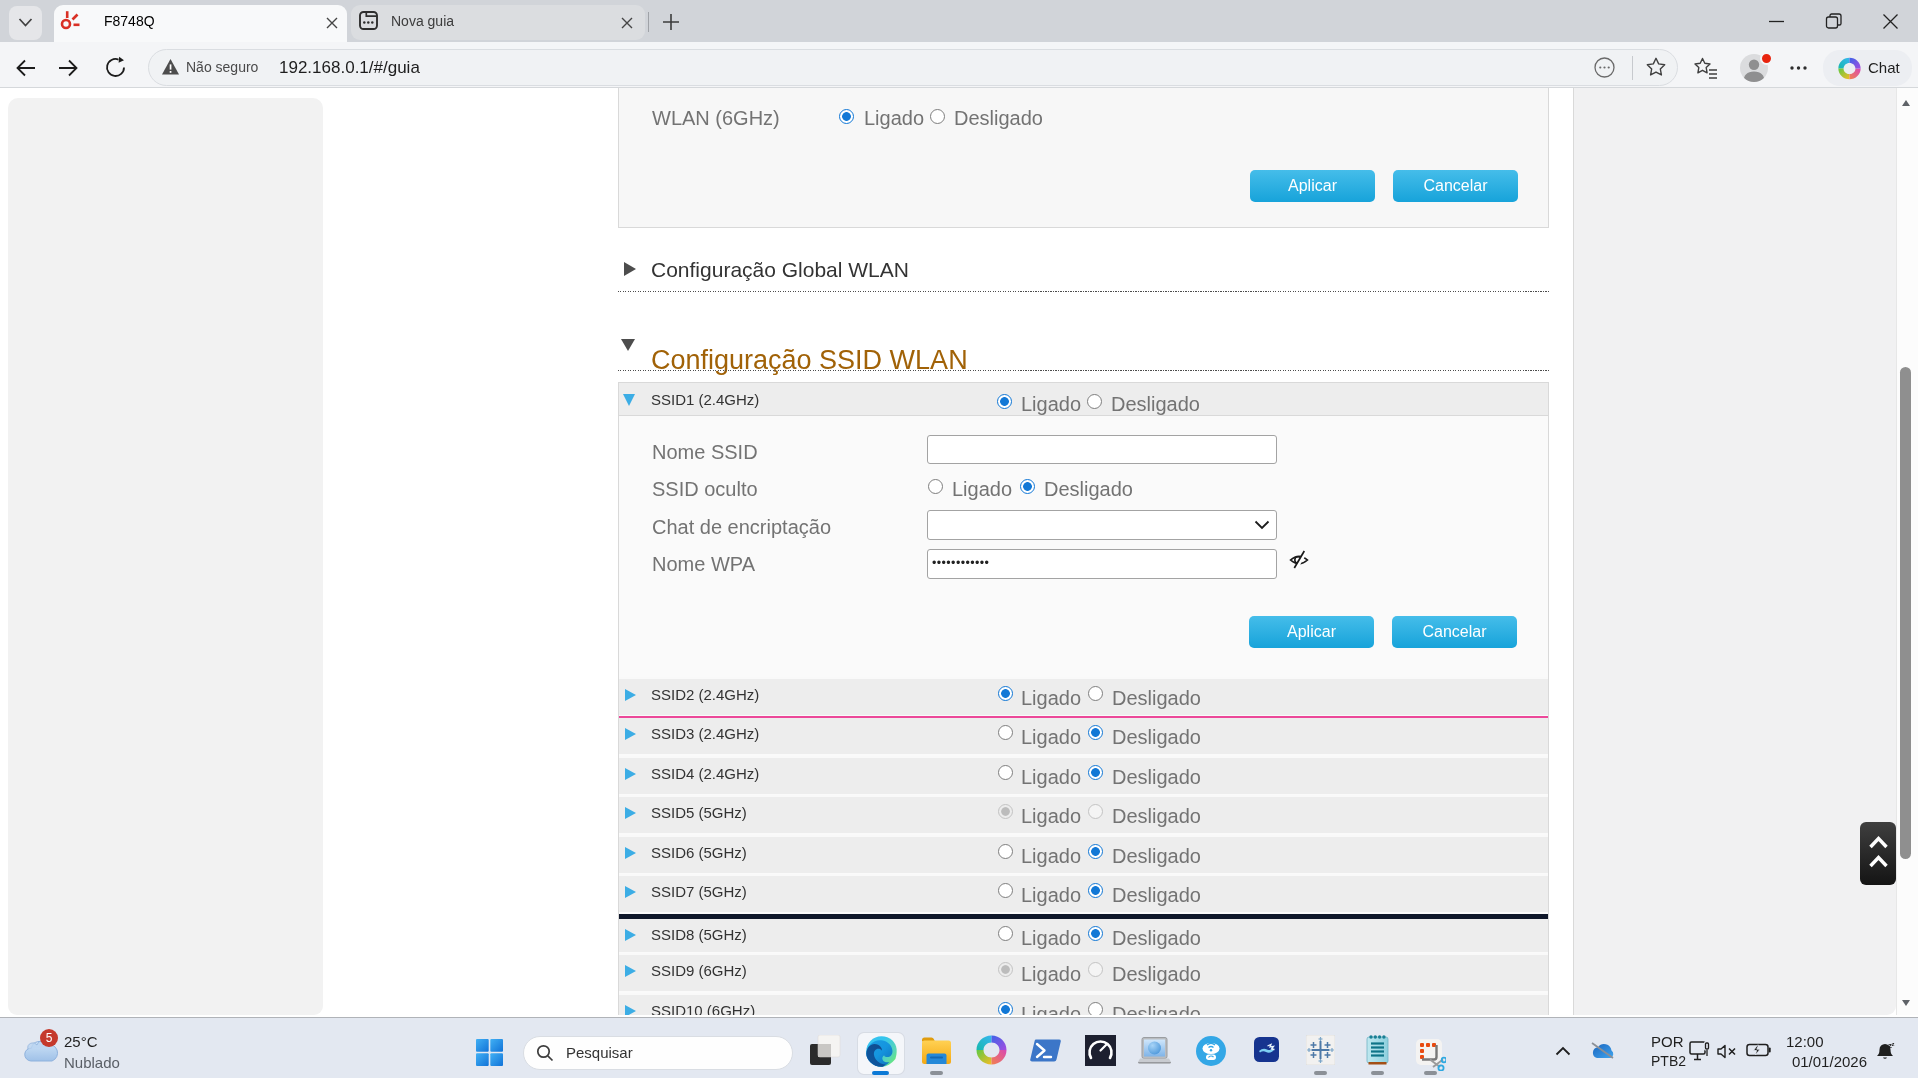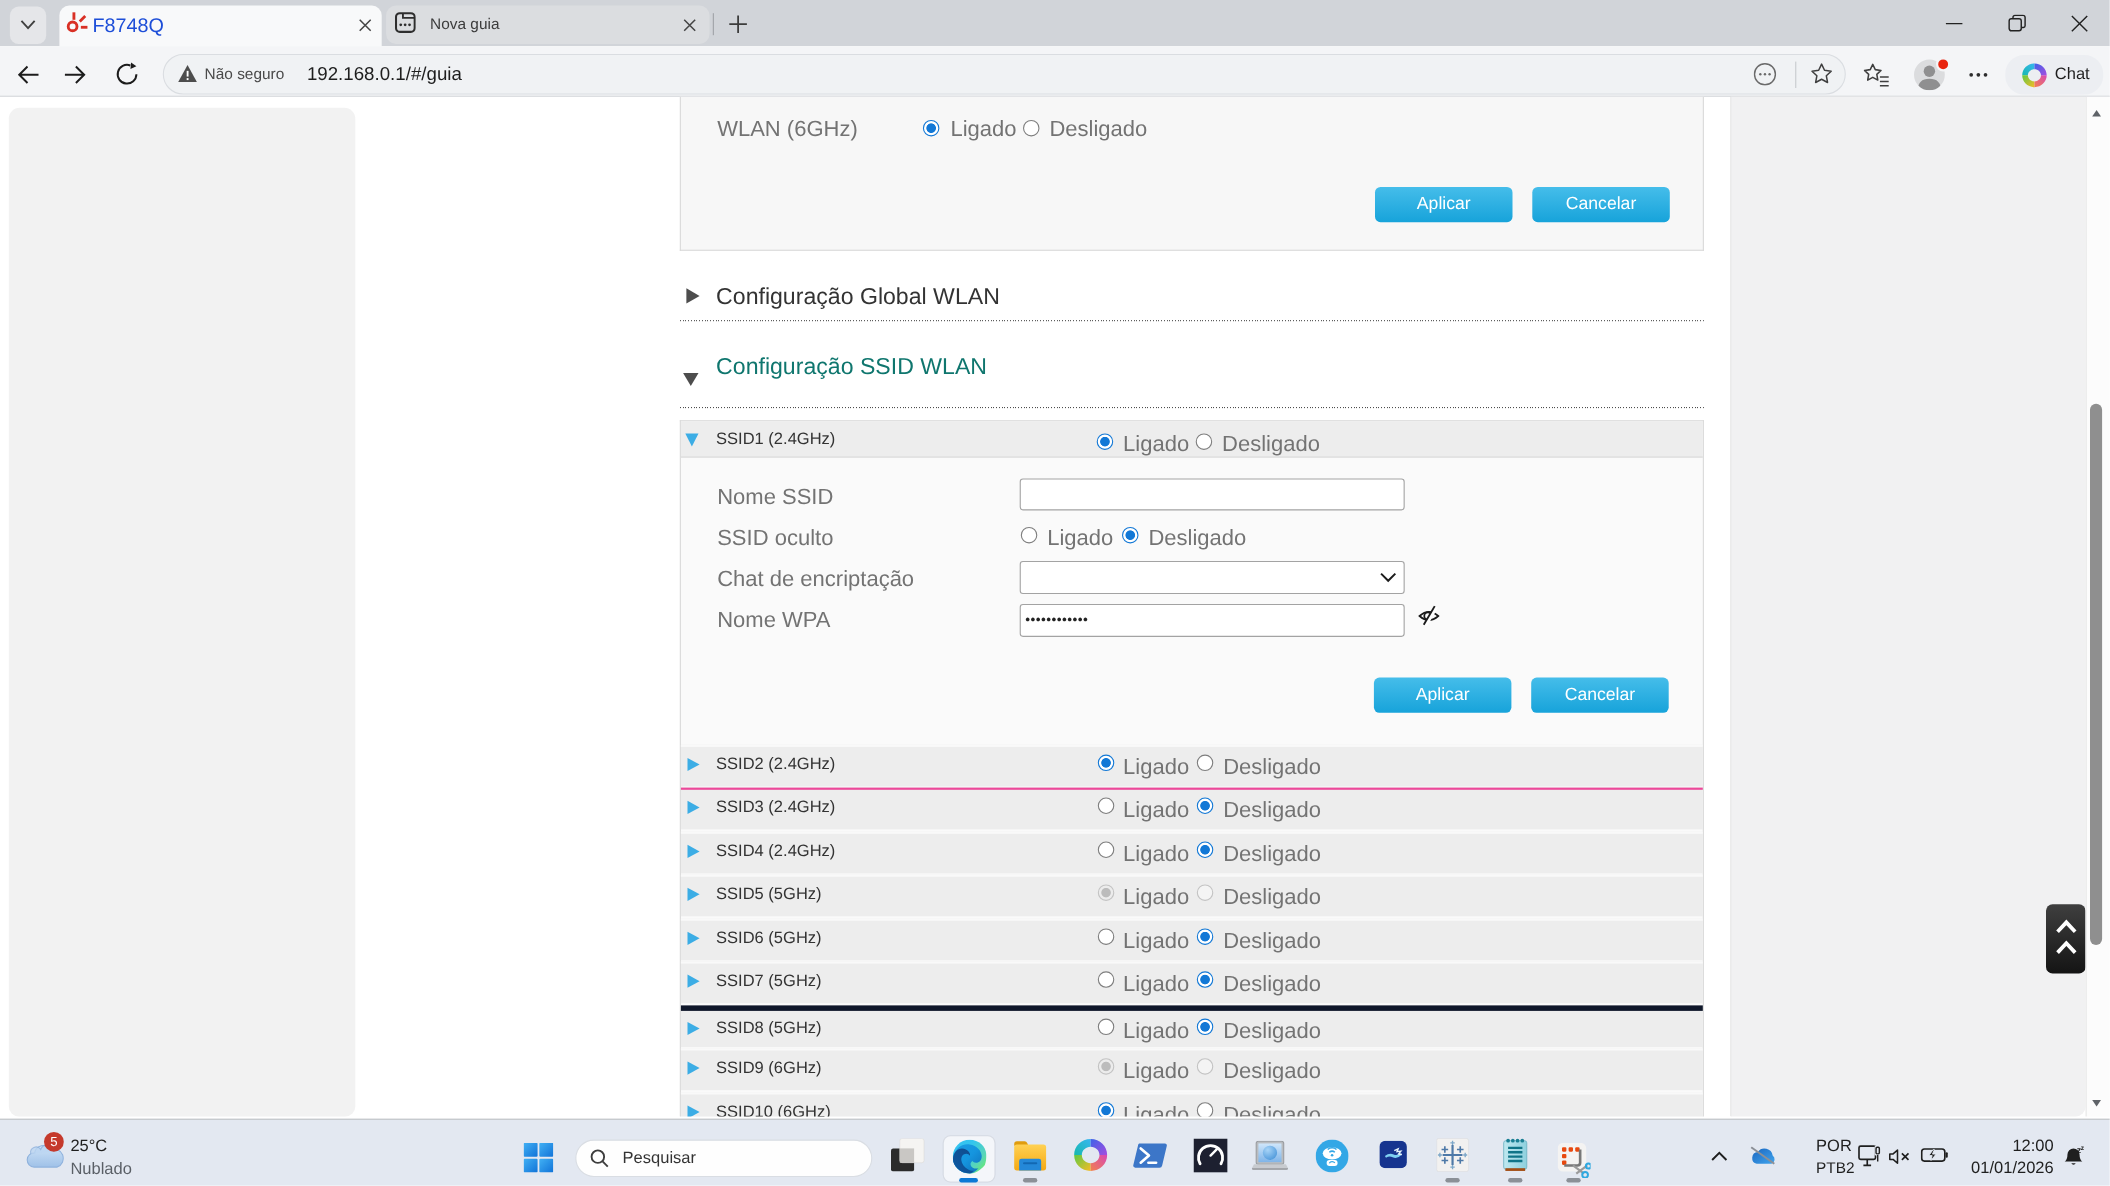--- a/index.html
+++ b/index.html
@@ -24,21 +24,21 @@
     <path d="M1.5 3 L7.5 9.5 L13.5 3" fill="none" stroke="#404040" stroke-width="1.7"></path>
   </svg>
 
 <div class="abs" style="left:54px;top:5px;width:293px;height:37px;background:#f8f9fa;border-radius:9px 9px 0 0"></div>
 <svg class="abs" style="left:59px;top:9px" width="22" height="22" viewBox="0 0 22 22">
  <circle cx="7" cy="15" r="4" fill="none" stroke="#d93025" stroke-width="2.6"></circle>
  <line x1="8.2" y1="2.2" x2="8.2" y2="9" stroke="#d93025" stroke-width="2.6"></line>
  <line x1="13.5" y1="10.5" x2="18.5" y2="5.5" stroke="#d93025" stroke-width="2.6"></line>
  <line x1="14.5" y1="15.8" x2="20.5" y2="15.8" stroke="#d93025" stroke-width="2.6"></line>
 </svg>
-<div class="abs" style="left:84px;top:13px;font-size:18px;color:#1d4ed8">F8748Q</div>
+<div class="abs" style="left:104px;top:13px;font-size:14px;color:#000000">F8748Q</div>
 <svg class="abs" style="left:326px;top:17px" width="12" height="12" viewBox="0 0 12 12">
     <path d="M1 1 L11 11 M11 1 L1 11" stroke="#454545" stroke-width="1.4"></path>
   </svg>
 
 <div class="abs" style="left:351px;top:5px;width:294px;height:35px;background:#dbdde0;border-radius:9px"></div>
 <svg class="abs" style="left:359px;top:11px" width="19" height="19" viewBox="0 0 19 19">
     <rect x="1" y="1" width="17" height="17" rx="3.5" fill="none" stroke="#2e2e2e" stroke-width="1.9"></rect>
     <path d="M7.3 1.5 L7.3 5.2 L17.5 5.2" fill="none" stroke="#2e2e2e" stroke-width="1.7"></path>
     <circle cx="5.3" cy="11.5" r="1.25" fill="#2e2e2e"></circle>
     <circle cx="9.3" cy="11.5" r="1.25" fill="#2e2e2e"></circle>
@@ -147,21 +147,21 @@
 <div class="lbl" style="left:864px;top:107px">Ligado</div>
 <span class="rd" style="left:930px;top:109px"></span>
 <div class="lbl" style="left:954px;top:107px">Desligado</div>
 <div class="btn" style="left:1250px;top:170px">Aplicar</div>
 <div class="btn" style="left:1393px;top:170px">Cancelar</div>
 
 <div class="trb" style="left:624px;top:262px;border-left:12px solid #4d4d4d;border-top:7.5px solid transparent;border-bottom:7.5px solid transparent"></div>
 <div class="abs" style="left:651px;top:258px;font-size:21px;color:#333">Configuração Global WLAN</div>
 <div class="abs" style="left:618px;top:291px;width:931px;height:1px;background:repeating-linear-gradient(90deg,#4d4d4d 0 1px,transparent 1px 2.5px)"></div>
 <div class="trb" style="left:621px;top:339px;border-top:12px solid #4d4d4d;border-left:7.5px solid transparent;border-right:7.5px solid transparent"></div>
-<div class="abs" style="left:651px;top:322px;font-size:21px;color:#0f766e">Configuração SSID WLAN</div>
+<div class="abs" style="left:651px;top:345px;font-size:27px;color:#a16207">Configuração SSID WLAN</div>
 <div class="abs" style="left:618px;top:370px;width:931px;height:1px;background:repeating-linear-gradient(90deg,#4d4d4d 0 1px,transparent 1px 2.5px)"></div>
 
 <div class="abs" style="left:618px;top:382px;width:931px;height:633px;background:#fafafa;border:1px solid #d9d9d9;border-bottom:none;box-sizing:border-box"></div>
 
 <div class="abs" style="left:619px;top:383px;width:929px;height:33px;background:#ededed;border-bottom:1px solid #d9d9d9;box-sizing:border-box"></div>
 <div class="trb" style="left:623px;top:393.5px;border-top:12px solid #3cade5;border-left:6.5px solid transparent;border-right:6.5px solid transparent"></div>
 <div class="sslink" style="left:651px;top:391px">SSID1 (2.4GHz)</div>
 <span class="rd on" style="left:997px;top:394px"></span>
 <div class="lbl" style="left:1021px;top:393px">Ligado</div>
 <span class="rd" style="left:1087px;top:394px"></span>
@@ -522,20 +522,20 @@
   </svg>
 <svg class="abs" style="left:1717px;top:1044px" width="20" height="15" viewBox="0 0 20 15">
     <path d="M1 5 L4 5 L8 1.5 L8 13.5 L4 10 L1 10 Z" fill="none" stroke="#1f1f1f" stroke-width="1.4" stroke-linejoin="round"></path>
     <path d="M12 4.5 L18 10.5 M18 4.5 L12 10.5" stroke="#1f1f1f" stroke-width="1.5"></path>
   </svg>
 <svg class="abs" style="left:1746px;top:1043px" width="25" height="14" viewBox="0 0 25 14">
     <rect x="1" y="1.5" width="21" height="11" rx="2.5" fill="none" stroke="#1f1f1f" stroke-width="1.5"></rect>
     <rect x="22.7" y="4.5" width="2" height="5" rx="1" fill="#1f1f1f"></rect>
     <path d="M11.5 2 L7.5 7.5 L10.5 7.5 L9.5 12 L14 6.2 L10.8 6.2 L12.5 2 Z" fill="#1f1f1f" stroke="#e3e8f1" stroke-width="0.8"></path>
   </svg>
-<div class="abs" style="left:1786px;top:1033px;width:81px;text-align:right;font-size:15px;color:#1f1f1f">12:00</div>
+<div class="abs" style="left:1786px;top:1033px;width:81px;text-align:left;font-size:15px;color:#1f1f1f">12:00</div>
 <div class="abs" style="left:1786px;top:1053px;width:81px;text-align:right;font-size:15px;color:#1f1f1f">01/01/2026</div>
 <svg class="abs" style="left:1874px;top:1041px" width="22" height="20" viewBox="0 0 22 20">
 <path d="M3 15 Q5.5 13 5.5 8.5 A5.5 5.5 0 0 1 16.5 8.5 Q16.5 13 19 15 Z" fill="#1f1f1f"></path>
 <path d="M9 16.5 A2.2 2.2 0 0 0 13 16.5 Z" fill="#1f1f1f"></path>
 <text x="14" y="7" font-size="8" font-weight="bold" fill="#1f1f1f" font-family="Liberation Sans">z</text>
 <text x="17.5" y="4.5" font-size="6" font-weight="bold" fill="#1f1f1f" font-family="Liberation Sans">z</text>
 </svg>
 
 </body></html>

